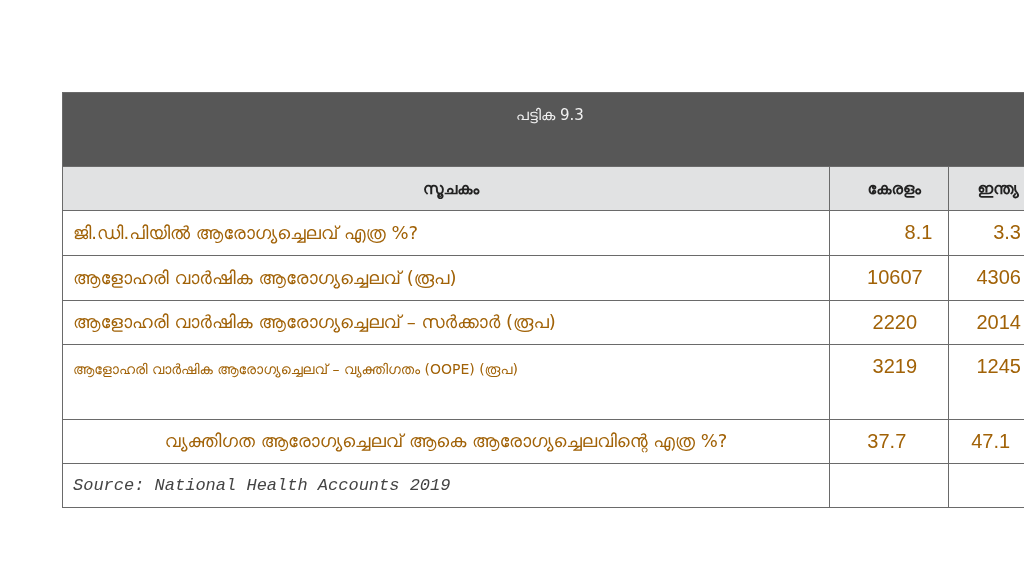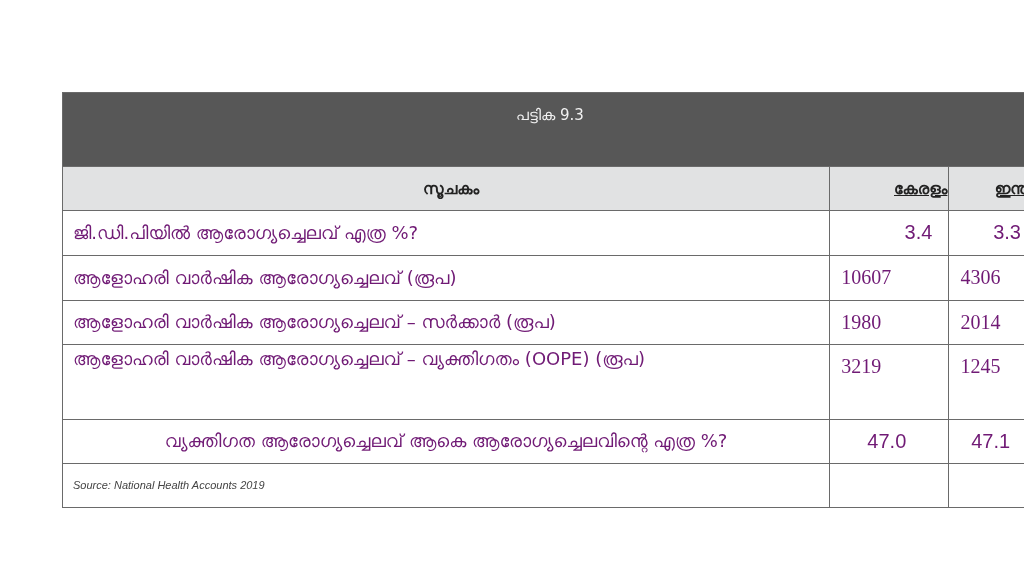--- a/index.html
+++ b/index.html
@@ -59,51 +59,50 @@
   th:last-child, td:last-child { border-right: none; margin-top: 44px; }
   tr:last-child td { border-bottom: none; }
   thead th {
     background: #e1e2e3;
     height: 43px;
     font-size: 16px;
     font-weight: bold;
     color: #222;
   }
   thead th.ind-head { text-align: center; }
-  thead th.num-head { text-align: right; text-decoration: underline; }
+  thead th.num-head { text-align: center; }
   tbody td {
     font-size: 18px;
-    color: #701a75;
+    color: #a16207;
   }
   tbody td.label {
     padding: 0 10px;
   }
   tbody td.num {
     text-align: right;
     padding-right: 16px;
     font-family: "Liberation Sans", sans-serif;
     font-size: 20px;
   }
   tbody td.num.center {
-    text-align: left;
+    text-align: center;
     padding-right: 0;
-    font-family: Liberation Serif, serif;
   }
   tr.r1 td { height: 45px; }
   tr.r2 td { height: 45px; }
   tr.r3 td { height: 44px; }
   tr.r4 td { height: 75px; vertical-align: top; }
-  tr.r4 td.label { padding-top: 0; line-height: 28px; font-size: 18px; }
+  tr.r4 td.label { padding-top: 10px; line-height: 28px; font-size: 14px; }
   tr.r4 td.num { padding-top: 10px; }
   tr.r5 td { height: 44px; text-align: center; }
   tr.r6 td { height: 44px; }
   td.source {
     font-style: italic;
-    font-family: Liberation Sans, sans-serif;
-    font-size: 11px;
+    font-family: Liberation Mono, monospace;
+    font-size: 17px;
     color: #444;
   }
 </style>
 </head>
 <body>
 
 <div class="table-wrap">
   <div class="title-band">
     <div class="caption">പട്ടിക 9.3</div>
   </div>
@@ -116,41 +115,41 @@
     <thead>
       <tr>
         <th class="ind-head">സൂചകം</th>
         <th class="num-head">കേരളം</th>
         <th class="num-head">ഇന്ത്യ</th>
       </tr>
     </thead>
     <tbody>
       <tr class="r1">
         <td class="label">ജി.ഡി.പിയിൽ ആരോഗ്യച്ചെലവ്  എത്ര %?</td>
-        <td class="num">3.4</td>
+        <td class="num">8.1</td>
         <td class="num">3.3</td>
       </tr>
       <tr class="r2">
         <td class="label">ആളോഹരി വാർഷിക ആരോഗ്യച്ചെലവ് (രൂപ)</td>
         <td class="num center">10607</td>
         <td class="num center">4306</td>
       </tr>
       <tr class="r3">
         <td class="label">ആളോഹരി വാർഷിക ആരോഗ്യച്ചെലവ് – സർക്കാർ (രൂപ)</td>
-        <td class="num center">1980</td>
+        <td class="num center">2220</td>
         <td class="num center">2014</td>
       </tr>
       <tr class="r4">
         <td class="label">ആളോഹരി വാർഷിക ആരോഗ്യച്ചെലവ് – വ്യക്തിഗതം (OOPE) (രൂപ)</td>
         <td class="num center">3219</td>
         <td class="num center">1245</td>
       </tr>
       <tr class="r5">
         <td class="label">വ്യക്തിഗത ആരോഗ്യച്ചെലവ് ആകെ ആരോഗ്യച്ചെലവിന്റെ എത്ര %?</td>
-        <td class="num">47.0</td>
+        <td class="num">37.7</td>
         <td class="num">47.1</td>
       </tr>
       <tr class="r6">
         <td class="label source">Source: National Health Accounts 2019</td>
         <td></td>
         <td></td>
       </tr>
     </tbody>
   </table>
 </div>

